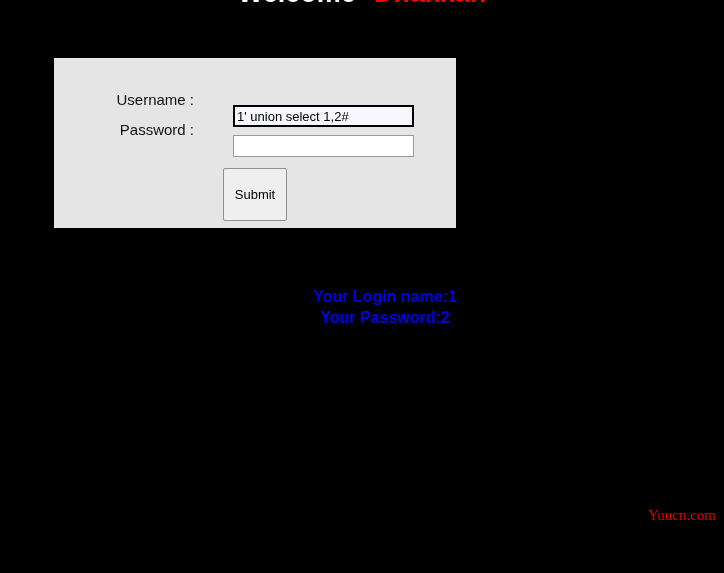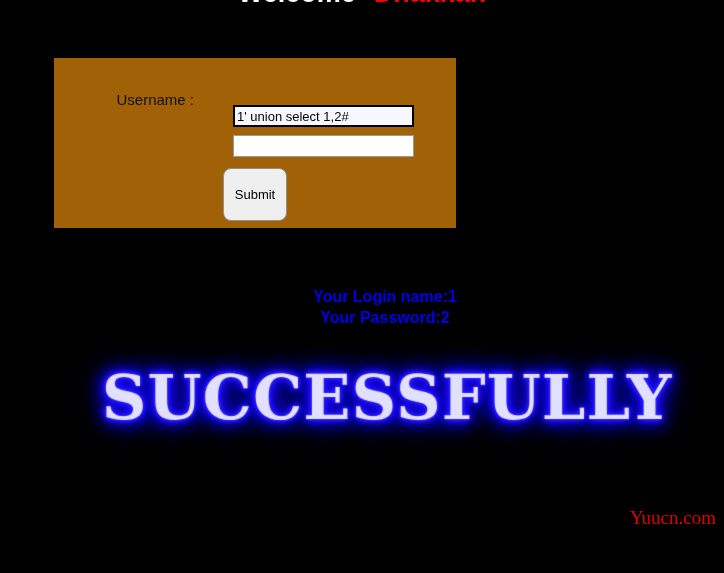--- a/index.html
+++ b/index.html
@@ -37,21 +37,21 @@
   .hdr-gap { display: inline-block; width: 18px; }
   .hdr-dhakkan { color: #ff0000; }
 
   
   #login-panel {
     position: absolute;
     left: 54px;
     top: 58px;
     width: 402px;
     height: 170px;
-    background: #a16207;
+    background: #e5e5e5;
     box-sizing: border-box;
   }
 
   .form-row {
     position: absolute;
     left: 0;
     width: 402px;
     height: 24px;
   }
   #row-username { top: 30px; }
@@ -102,21 +102,21 @@
     top: 110px;
     width: 402px;
     text-align: center;
   }
   #submit-button {
     font-family: "Liberation Sans", sans-serif;
     font-size: 13px;
     color: #000000;
     background: #efefef;
     border: 1px solid #8f8f8f;
-    border-radius: 8px;
+    border-radius: 2px;
     padding: 18px 11px;
     cursor: pointer;
   }
 
   
   #result-block {
     position: absolute;
     left: 0;
     top: 286px;
     width: 770px;
@@ -201,54 +201,51 @@
 
   .line1 { font-size: 62px; line-height: 72px; }
   .line2 { font-size: 62px; line-height: 72px; }
 
   
   #watermark {
     position: absolute;
     right: 8px;
     top: 507px;
     font-family: "Liberation Serif", "DejaVu Serif", serif;
-    font-size: 19px;
+    font-size: 15px;
     color: #e00000;
     letter-spacing: 0px;
     white-space: nowrap;
   }
 </style>
 </head>
 <body>
 
 <div id="header">
   <span class="hdr-word hdr-welcome">Welcome</span><span class="hdr-gap"></span><span class="hdr-word hdr-dhakkan">Dhakkan</span>
 </div>
 
 <div id="login-panel">
 
   <div class="form-row" id="row-username">
     <span class="field-label">Username :</span>
     <input type="text" class="text-field focused" id="username-input" value="1' union select 1,2#" style="">
   </div>
 
   <div class="form-row" id="row-password">
+    <span class="field-label">Password :</span>
     <input type="password" class="text-field unfocused" id="password-input" value="" style="">
   </div>
 
   <div id="submit-wrap">
     <button id="submit-button">Submit</button>
   </div>
 </div>
 
 <div id="result-block">
   <div>Your Login name:1</div>
   <div>Your Password:2</div>
 </div>
 
 <div id="flag-image">
-  <div id="flag-l1-wrap">
-    <span class="flag-glow line1">SUCCESSFULLY</span>
-    <span class="flag-line flag-fill line1">SUCCESSFULLY</span>
-  </div>
 </div>
 
 <div id="watermark">Yuucn.com</div>
 
 </body></html>

